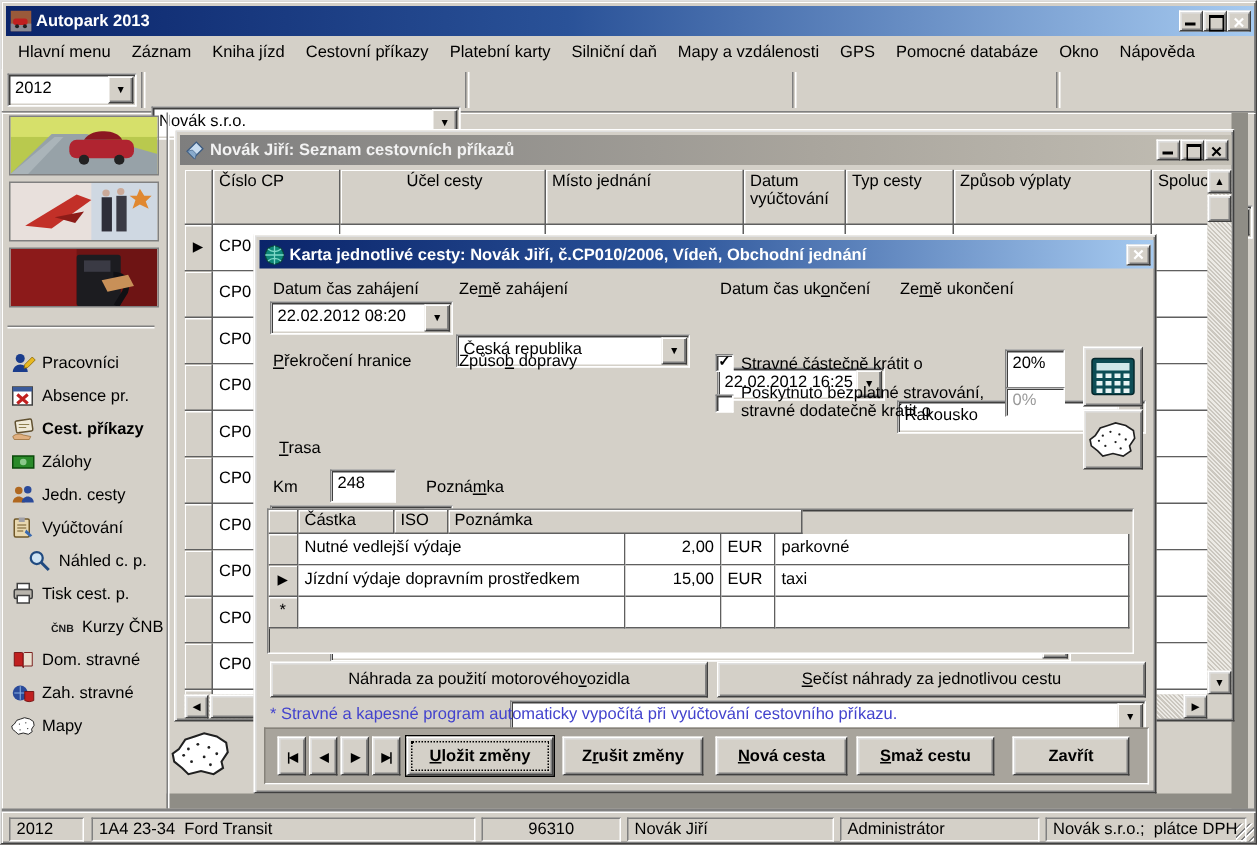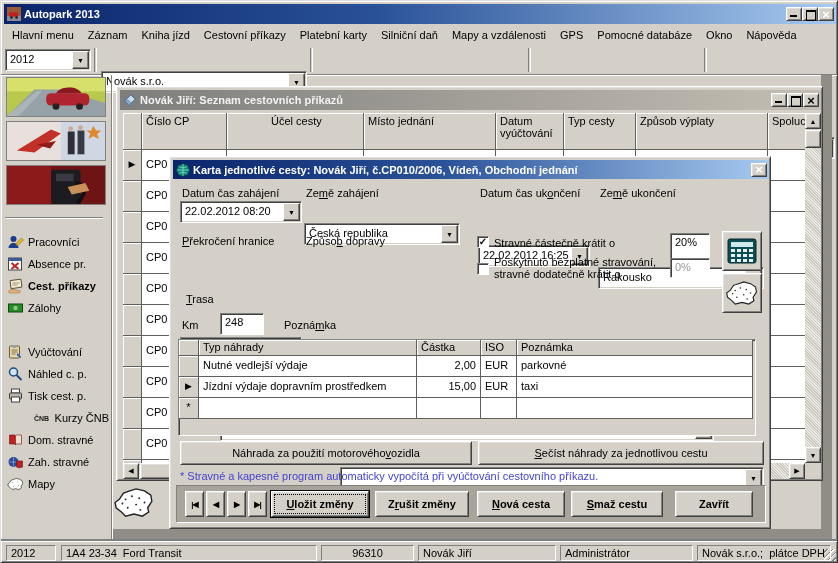--- a/index.html
+++ b/index.html
@@ -208,32 +208,43 @@
       </div>
       <div class="side-item" style="top: 222px;">
         <div class="icn">
           <svg viewBox="0 0 16 16">
             <rect x="1" y="4" width="14" height="8" fill="#2a8a2a" stroke="#0a4a0a"></rect>
             <circle cx="8" cy="8" r="2.2" fill="#8ac88a"></circle>
           </svg>
         </div>
         <div>Zálohy</div>
       </div>
+      <div class="side-item" style="top: 244px;">
+        <div class="icn">
+          <svg viewBox="0 0 16 16">
+            <circle cx="5" cy="5" r="2.5" fill="#b06820"></circle>
+            <path d="M1 13c0-2.5 2-4 4-4s4 1.5 4 4z" fill="#b06820"></path>
+            <circle cx="11" cy="4.5" r="2.5" fill="#2a4a9a"></circle>
+            <path d="M7 13c0-2.5 2-4 4-4s4 1.5 4 4z" fill="#2a4a9a"></path>
+          </svg>
+        </div>
+        <div>Jedn. cesty</div>
+      </div>
       <div class="side-item" style="top: 266px;">
         <div class="icn">
           <svg viewBox="0 0 16 16">
             <rect x="2" y="2" width="10" height="12" rx="1" fill="#e8d8b0" stroke="#705828"></rect>
             <rect x="5" y="1" width="4" height="3" fill="#a0a0a8"></rect>
             <path d="M4 6h6M4 8h6M4 10h4" stroke="#705828" stroke-width=".8"></path>
             <path d="M10 9l4 4-1.5 1L9 11z" fill="#3a6ab0"></path>
           </svg>
         </div>
         <div>Vyúčtování</div>
       </div>
-      <div class="side-item" style="top: 288px;">
+      <div class="side-item" style="top: 288px; justify-content: center;">
         <div class="icn">
           <svg viewBox="0 0 16 16">
             <circle cx="6" cy="6" r="4" fill="#cfe4f4" stroke="#204a80" stroke-width="1.5"></circle>
             <path d="M9 9l5 5" stroke="#204a80" stroke-width="2"></path>
           </svg>
         </div>
         <div>Náhled c. p.</div>
       </div>
       <div class="side-item" style="top: 310px;">
         <div class="icn">
@@ -564,21 +575,20 @@
     <div class="tinput" style="left:50px;top:156px;width:44px;height:22px;">248</div>
     <div class="dlabel" style="left:114px;top:162px;">Pozná<u>m</u>ka</div>
     <div class="abs combo" style="left:170px;top:156px;width:424px;height:22px;">
       <span class="cv"></span>
       <span class="cbtn">▼</span>
     </div>
 
     <div class="abs sunken gridwrap" id="compgrid" style="left:8px;top:182px;width:578px;height:97px;background:#d4d0c8;">
         <div class="grow" style="height: 16px;">
           <div class="gh" style="width: 20px; height: 16px; flex: 0 0 20px; padding: 1px 4px;"></div>
-          <div class="gh" style="width: 218px; height: 16px; flex: 0 0 218px; padding: 1px 4px;">Typ náhrady</div>
           <div class="gh" style="width: 64px; height: 16px; flex: 0 0 64px; padding: 1px 4px;">Částka</div>
           <div class="gh" style="width: 36px; height: 16px; flex: 0 0 36px; padding: 1px 4px;">ISO</div>
           <div class="gh" style="width: 236px; height: 16px; flex: 0 0 236px; padding: 1px 4px;">Poznámka</div>
         </div>
         <div class="grow" style="height: 21px;">
           <div class="gsel" style="width: 20px; height: 21px; flex: 0 0 20px; line-height: 17px; position: relative;"></div>
           <div class="gc" style="width: 218px; height: 21px; flex: 0 0 218px; line-height: 17px; position: relative;">Nutné vedlejší výdaje</div>
           <div class="gc" style="width: 64px; height: 21px; flex: 0 0 64px; line-height: 17px; position: relative; text-align: right;">2,00</div>
           <div class="gc" style="width: 36px; height: 21px; flex: 0 0 36px; line-height: 17px; position: relative;">EUR</div>
           <div class="gc" style="width: 236px; height: 21px; flex: 0 0 236px; line-height: 17px; position: relative;">parkovné</div>

